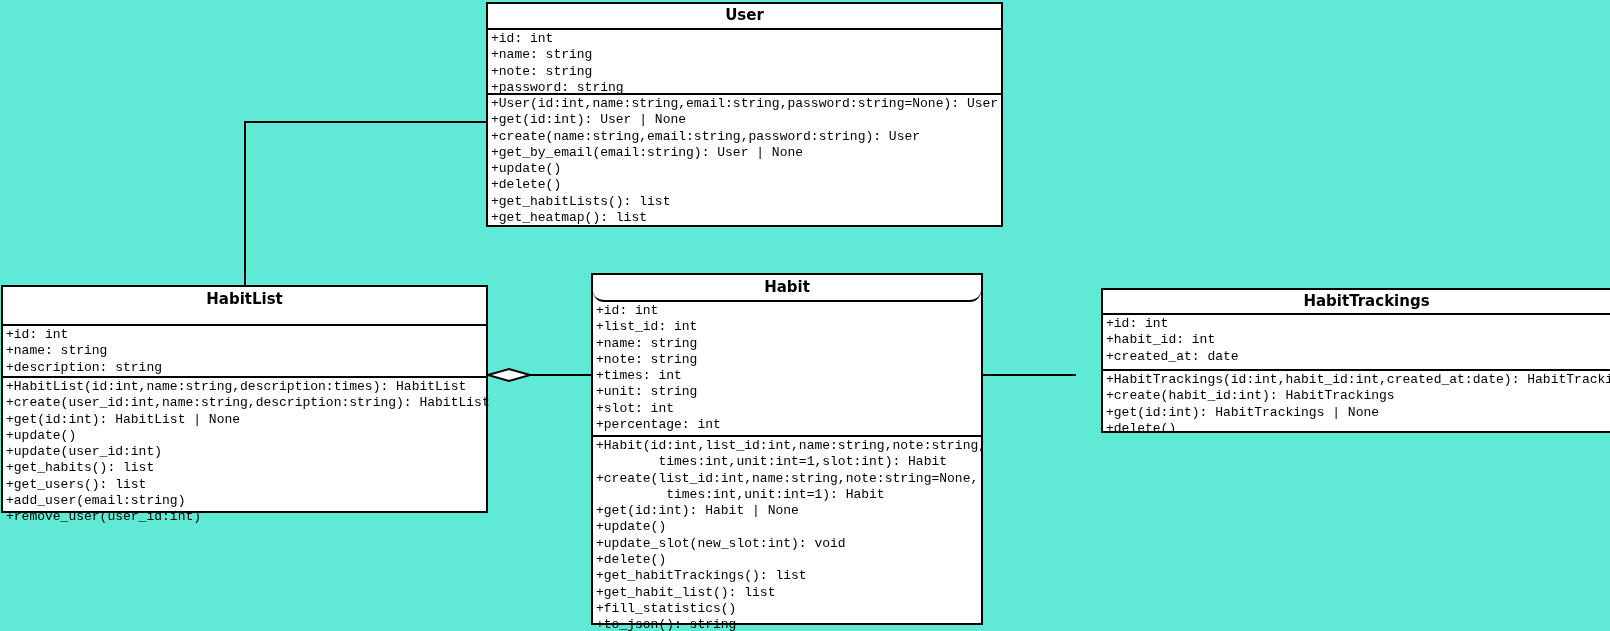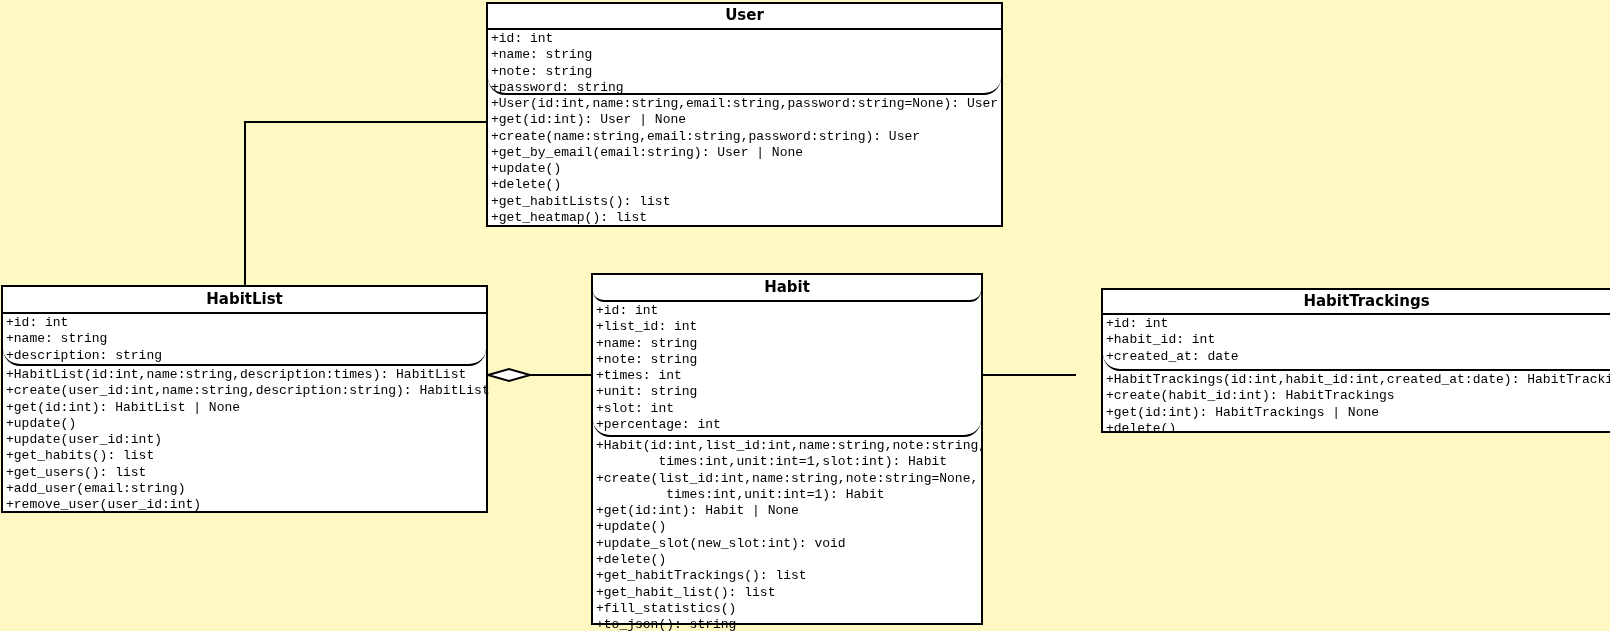--- a/index.html
+++ b/index.html
@@ -1,20 +1,20 @@
 <!DOCTYPE html>
 <html><head>
 <meta charset="utf-8">
 <style>
   html, body { margin: 0; padding: 0; background: #ffffff; }
   #canvas {
     position: relative;
     width: 1610px;
     height: 631px;
-    background: #fef9c3;
+    background: #5eead4;
     overflow: hidden;
     font-family: "Liberation Mono", monospace;
     font-size: 13px;
     color: #000000;
   }
   .cls {
     position: absolute;
     background: #ffffff;
     border: 2px solid #000000;
     box-sizing: border-box;
@@ -24,35 +24,34 @@
     border-bottom: 2px solid #000000;
     font-family: "DejaVu Sans", sans-serif;
     font-weight: bold;
     font-size: 15px;
     text-align: center;
     box-sizing: border-box;
   }
   .sec {
     box-sizing: border-box;
     padding: 1px 0 0 3px;
-    border-radius: 17px;
   }
   .sec.attrs { border-bottom: 2px solid #000000; }
   .row {
     white-space: pre;
     line-height: 16.3px;
     height: 16.3px;
   }
   
   #box-user   { left: 486px; top: 2px;   width: 517px; height: 225px; }
   #box-user .cls-title { height: 26px; line-height: 23px; }
   #box-user .attrs     { height: 65px; }
   
   #box-habitlist { left: 1px; top: 285px; width: 487px; height: 228px; }
-  #box-habitlist .cls-title { height: 27px; line-height: 24px; }
+  #box-habitlist .cls-title { height: 39px; line-height: 24px; }
   #box-habitlist .attrs     { height: 52px; }
   
   #box-habit { left: 591px; top: 273px; width: 392px; height: 352px; }
   #box-habit .cls-title { height: 27px; line-height: 24px; border-radius: 11px; }
   #box-habit .attrs     { height: 135px; }
   
   #box-habittrackings { left: 1076px; top: 288px; width: 531px; height: 145px; margin-left: 25px; }
   #box-habittrackings .cls-title { height: 25px; line-height: 22px; }
   #box-habittrackings .attrs     { height: 56px; }
 

